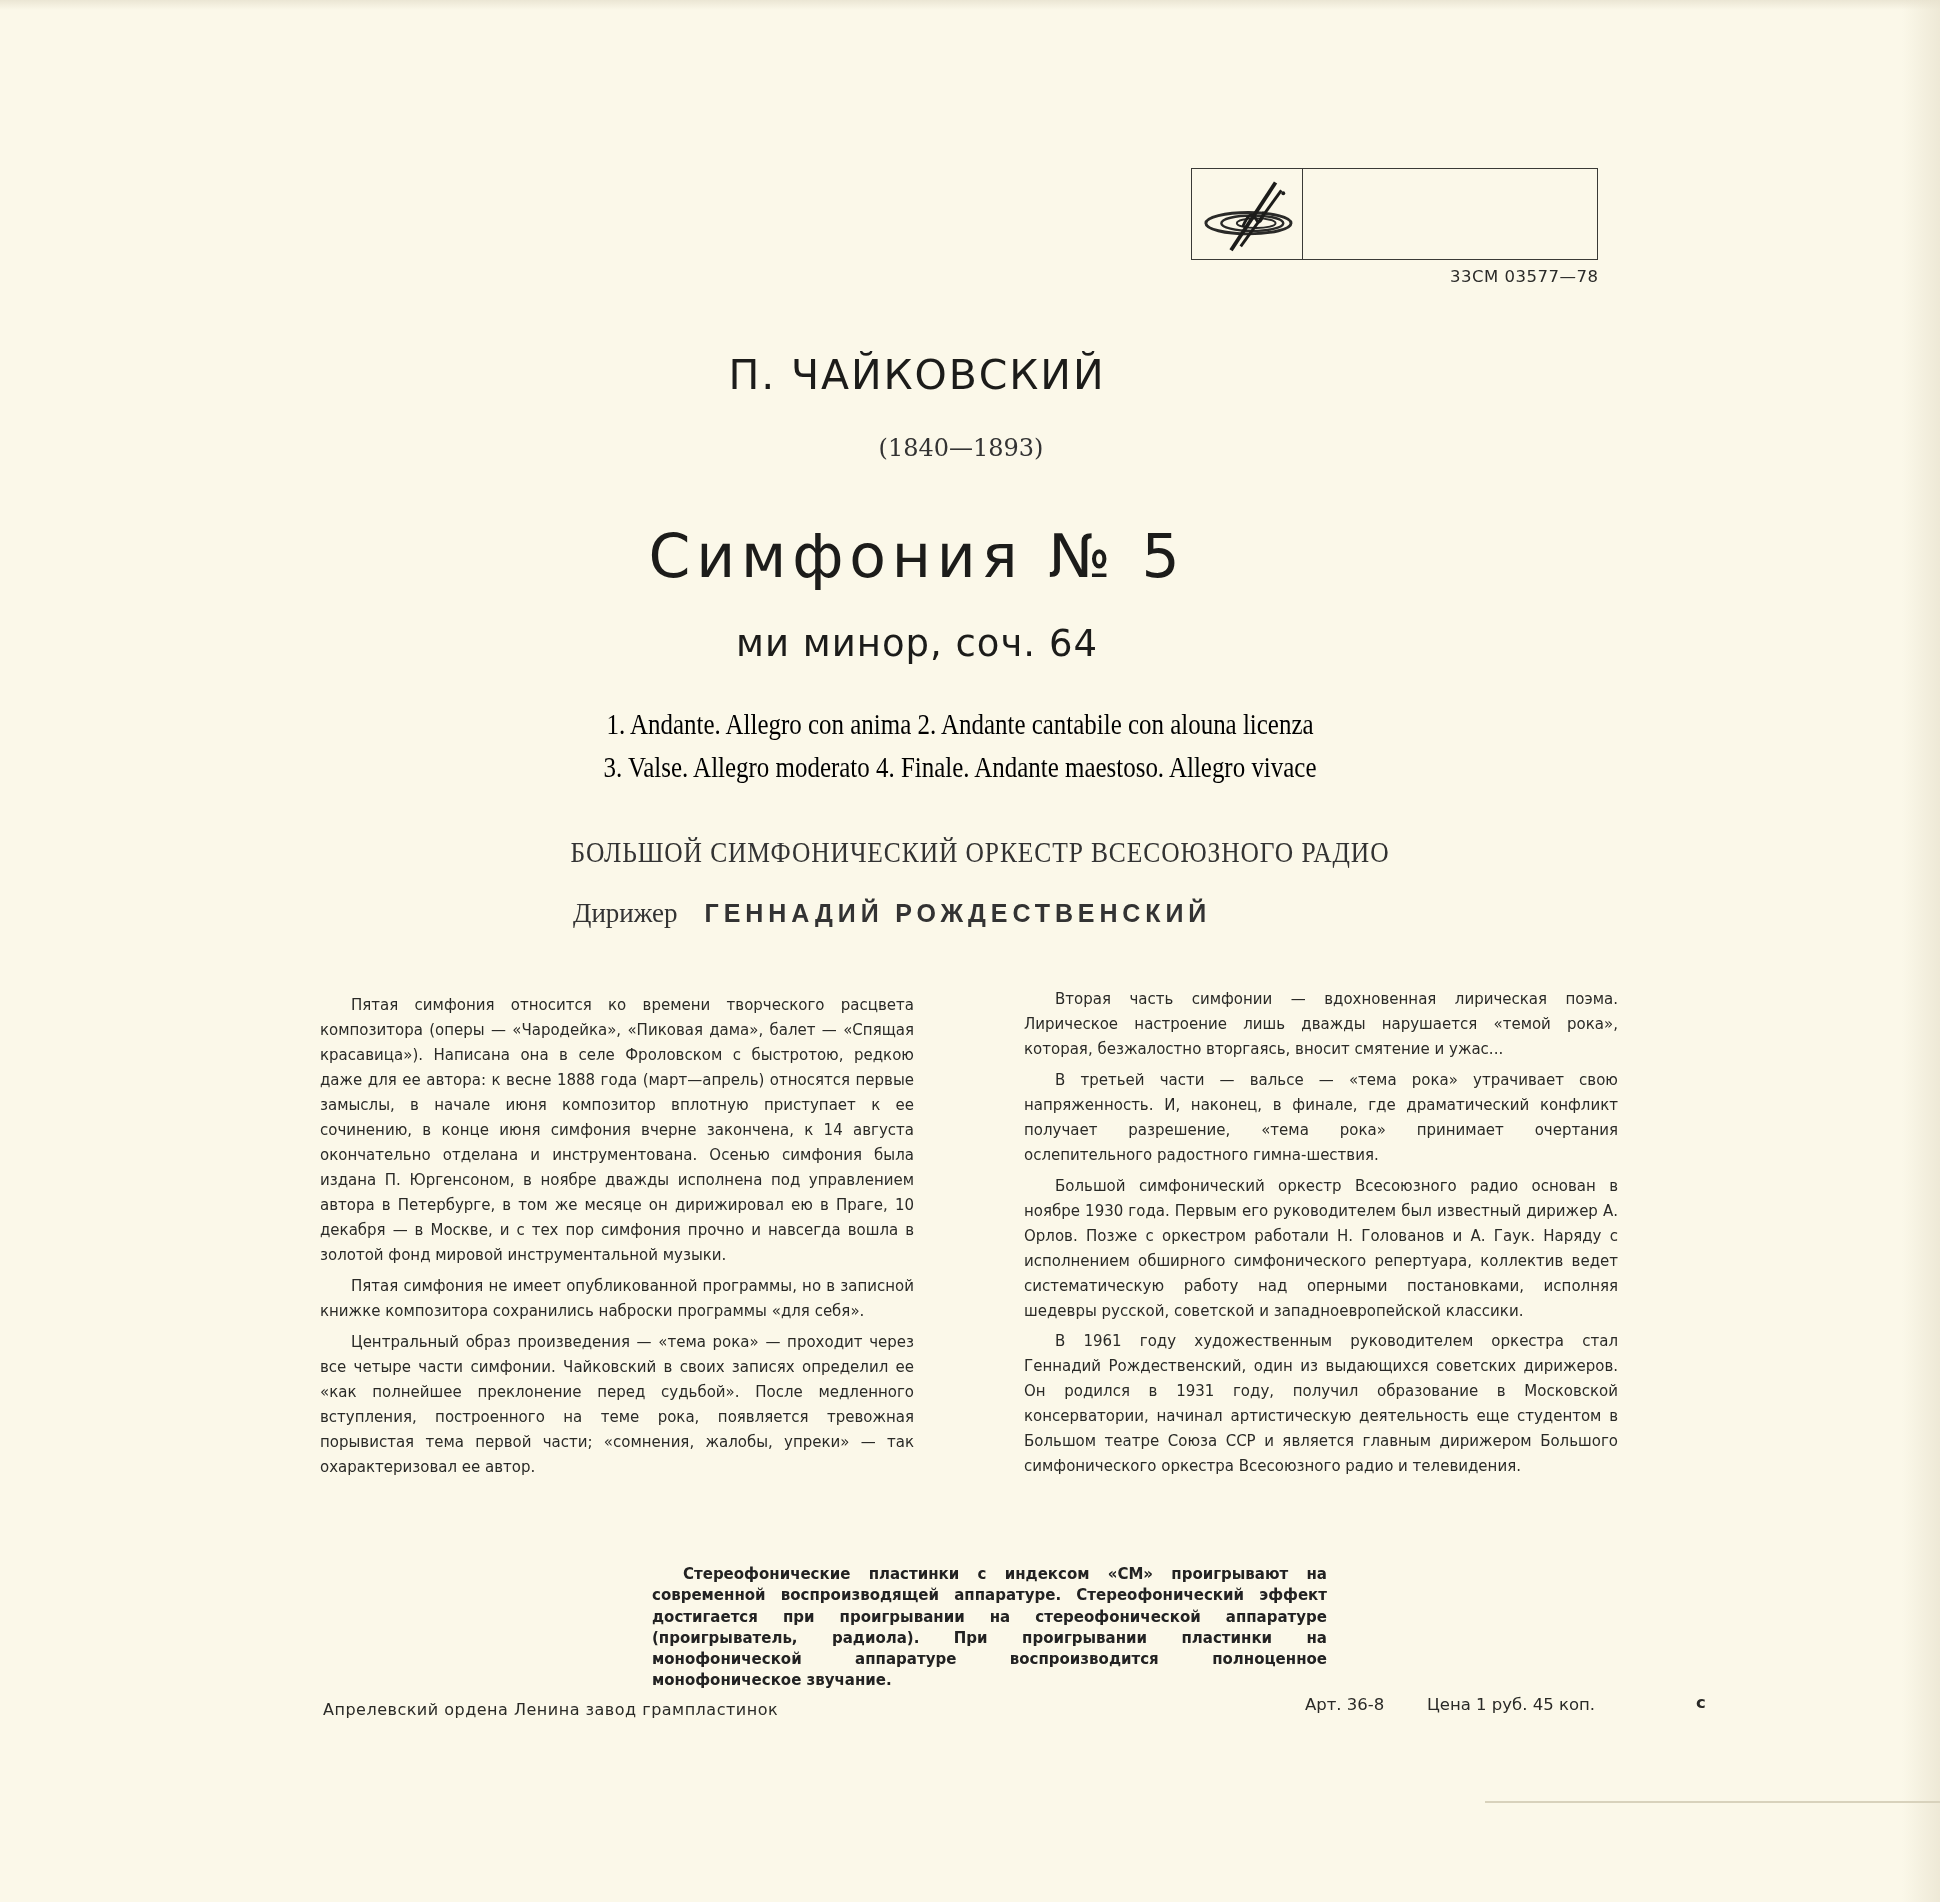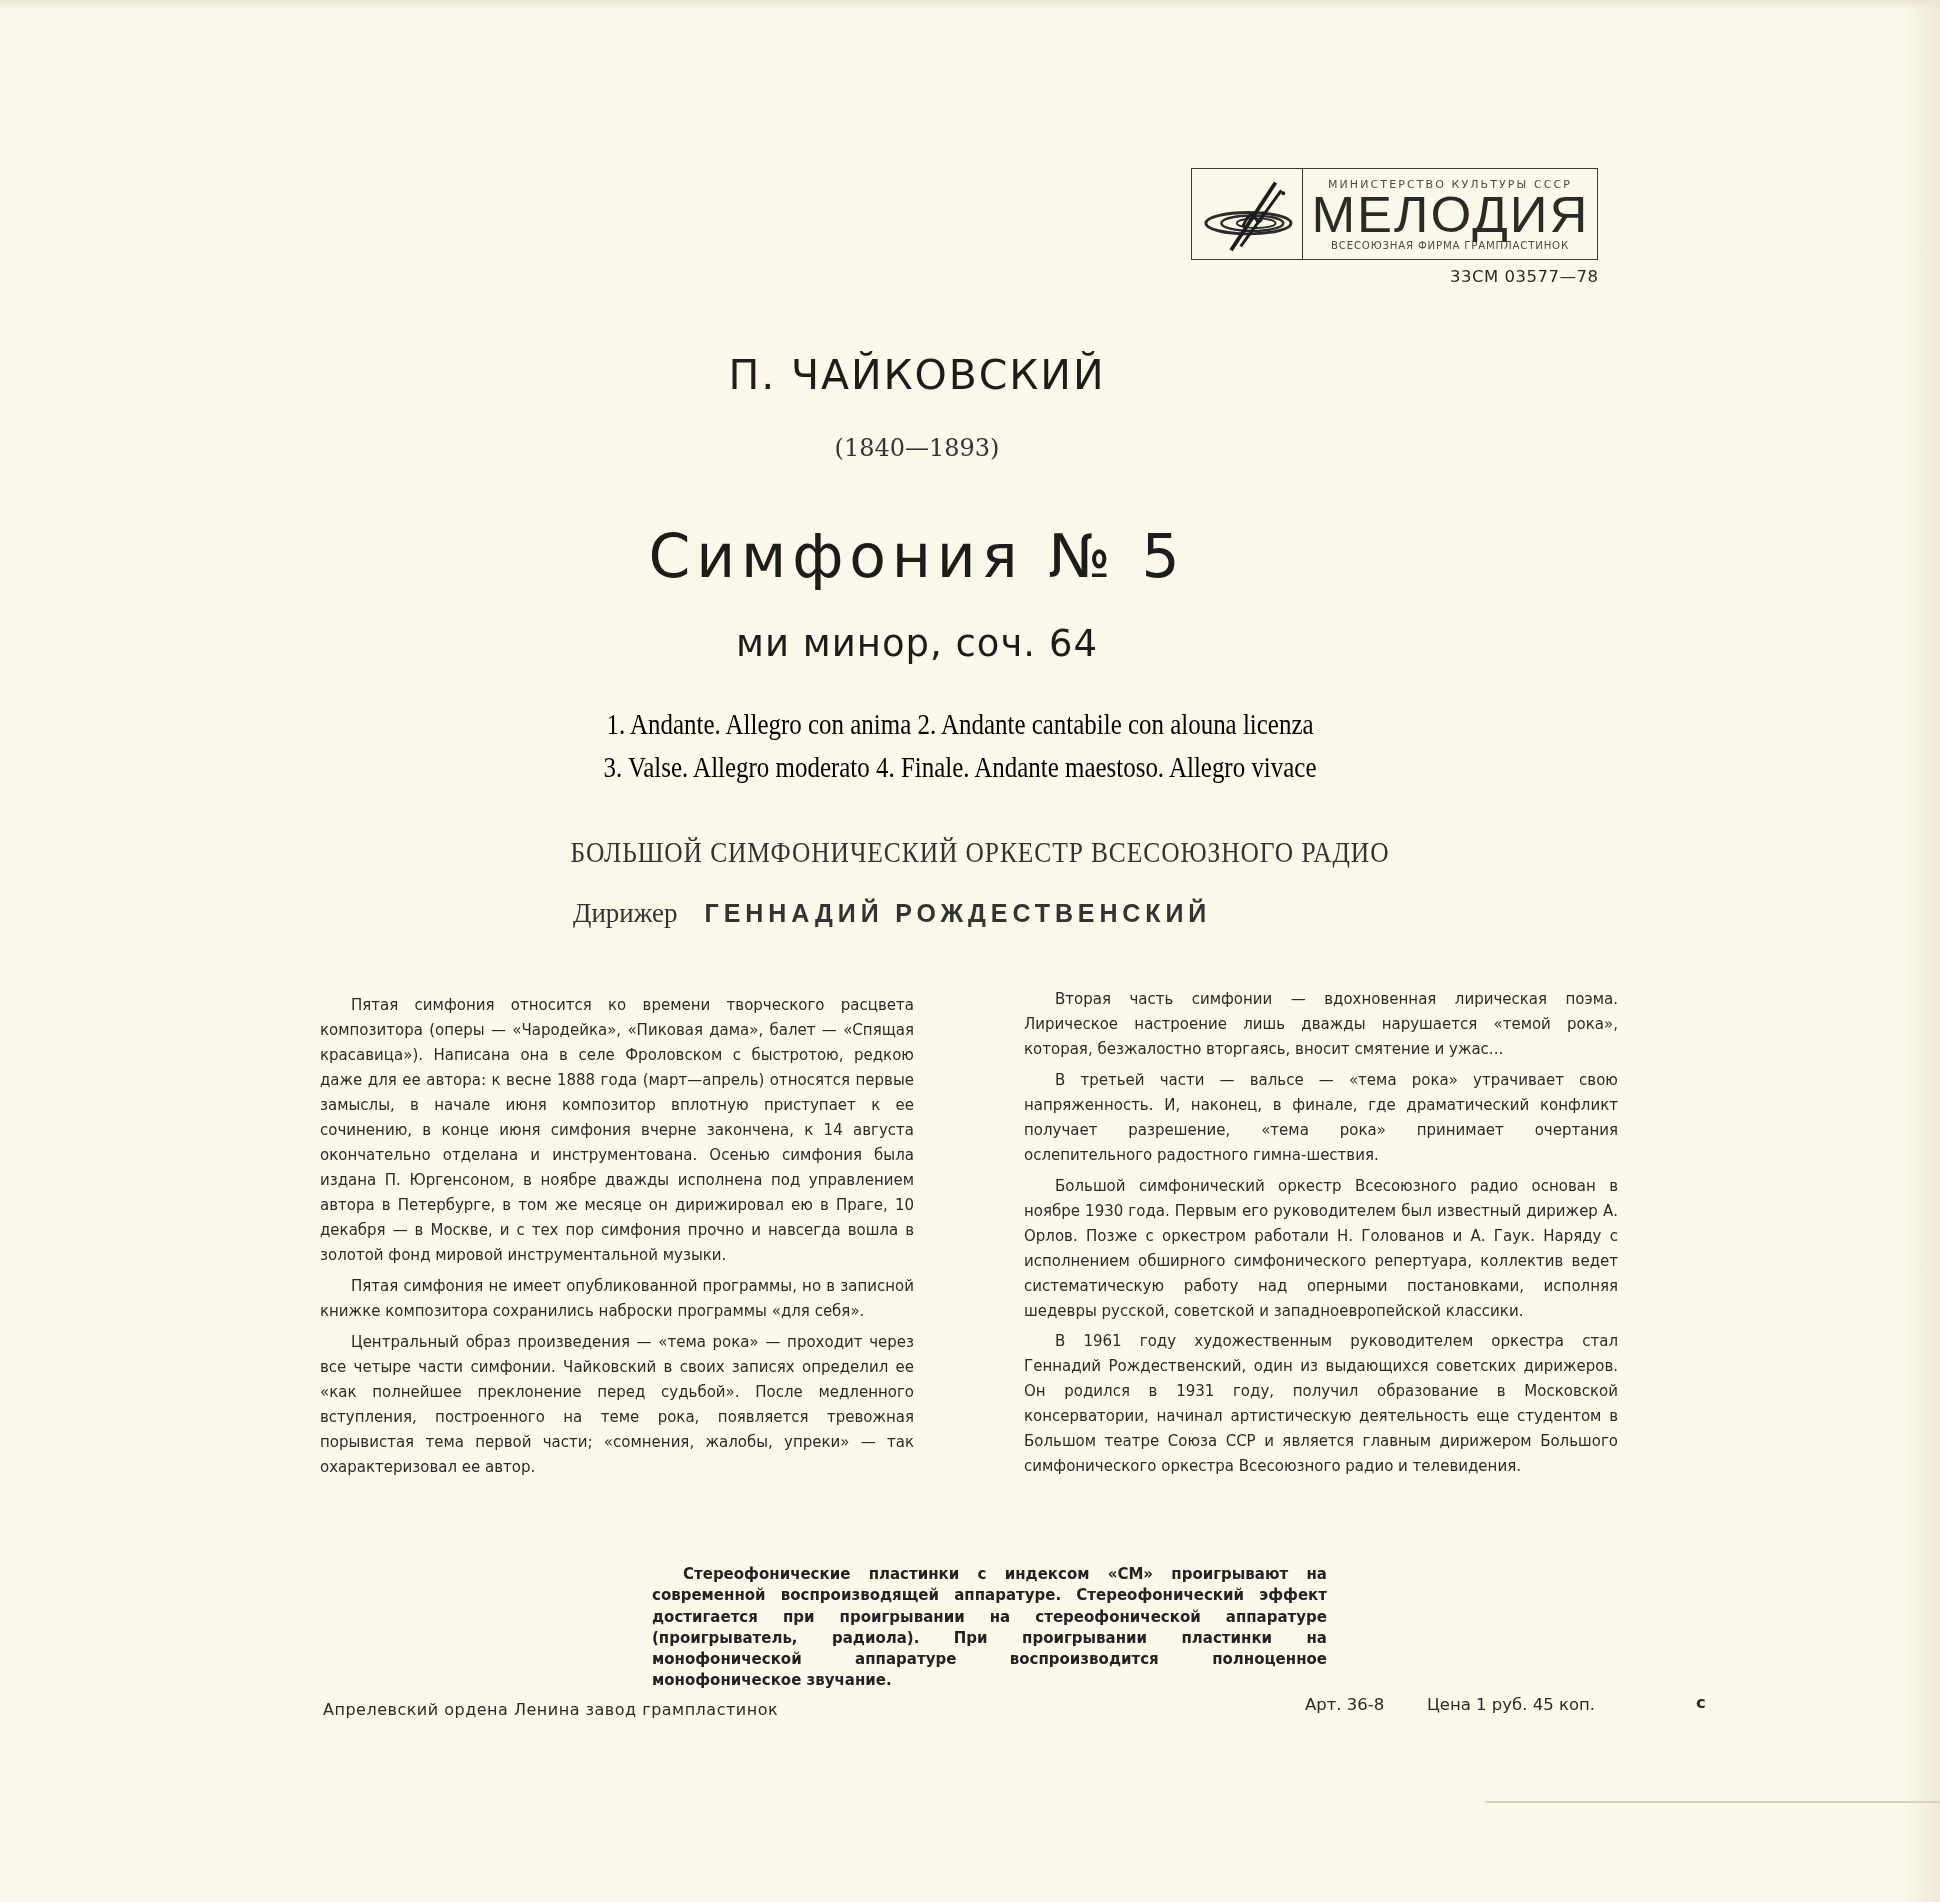--- a/index.html
+++ b/index.html
@@ -18,21 +18,21 @@
     .logo-emblem { width: 110px; height: 90px; border-right: 1.9px solid #3a3a36; position: relative; }
     .logo-text { flex: 1; display: flex; flex-direction: column; align-items: center; justify-content: center; padding: 0 5.8px; }
     .logo-ministry { font-size: 11px; letter-spacing: 2.1px; color: #4a4a46; font-family: "DejaVu Sans", sans-serif; }
     .logo-name { font-family: "Liberation Sans", sans-serif; font-size: 50px; line-height: 49px; letter-spacing: 1.9px; font-weight: 300; color: #2a2a28; transform: scaleX(1.05); }
     .logo-sub { font-size: 10.2px; letter-spacing: 0.8px; color: #4a4a46; }
     .catalog { position: absolute; left: 1450px; top: 267px; font-family: "DejaVu Sans", sans-serif; font-size: 16.5px; color: #2a2a28; letter-spacing: 0.5px; }
 
     
     .center { position: absolute; left: 0; width: 1834px; text-align: center; }
     .composer { top: 351px; font-family: "DejaVu Sans", sans-serif; font-size: 41px; letter-spacing: 1.9px; }
-    .years { top: 434px; font-family: "DejaVu Serif", serif; font-size: 24px; color: #333; }
+    .years { top: 434px; font-family: "DejaVu Serif", serif; font-size: 24px; color: #333; padding-left: 44px; }
     .title { top: 521px; font-family: "DejaVu Sans", sans-serif; font-size: 60px; letter-spacing: 5.8px; }
     .subtitle { top: 622px; font-family: "DejaVu Sans", sans-serif; font-size: 37px; letter-spacing: 1px; }
     .movements { position: absolute; left: 475px; width: 970px; font-family: "Liberation Serif", serif; font-size: 29px; color: #000000; }
     .mv1 { top: 708px; }
     .mv2 { top: 751px; }
     .mv1 span, .mv2 span { display: block; text-align: center; transform: scaleX(0.86); white-space: nowrap; }
     .orchestra { position: absolute; left: 485px; width: 990px; top: 836px; text-align: center; font-family: "Liberation Serif", serif; font-size: 29px; color: #333; letter-spacing: 1px; transform: scaleX(0.88); white-space: nowrap; }
     .conductor { position: absolute; left: 573px; top: 898px; font-family: "Liberation Serif", serif; font-size: 27px; color: #333; white-space: nowrap; }
     .conductor .cond-name { font-family: "Liberation Sans", sans-serif; font-weight: bold; letter-spacing: 4.9px; margin-left: 27px; font-size: 25px; }
 
@@ -59,25 +59,20 @@
   <div class="logo-emblem">
     <svg width="110" height="90" viewBox="0 0 113 93">
       <ellipse cx="58" cy="56" rx="44" ry="11" fill="none" stroke="#2a2a28" stroke-width="3"></ellipse>
       <ellipse cx="62" cy="56" rx="32" ry="8" fill="none" stroke="#2a2a28" stroke-width="2.5"></ellipse>
       <ellipse cx="66" cy="56" rx="20" ry="5" fill="none" stroke="#2a2a28" stroke-width="2"></ellipse>
       <line x1="40" y1="84" x2="86" y2="14" stroke="#1c1c1a" stroke-width="4"></line>
       <line x1="50" y1="80" x2="92" y2="22" stroke="#1c1c1a" stroke-width="3"></line>
       <path d="M52 60 Q60 40 66 52 Q70 60 74 44" fill="none" stroke="#1c1c1a" stroke-width="3"></path>
       <circle cx="94" cy="25" r="2" fill="#1c1c1a"></circle>
     </svg>
-  </div>
-  <div class="logo-text">
-    <div class="logo-ministry">МИНИСТЕРСТВО КУЛЬТУРЫ СССР</div>
-    <div class="logo-name">МЕЛОДИЯ</div>
-    <div class="logo-sub">ВСЕСОЮЗНАЯ ФИРМА ГРАМПЛАСТИНОК</div>
   </div>
 </div>
 <div class="catalog">33СМ 03577—78</div>
 
 <div class="center composer">П. ЧАЙКОВСКИЙ</div>
 <div class="center years">(1840—1893)</div>
 <div class="center title">Симфония № 5</div>
 <div class="center subtitle">ми минор, соч. 64</div>
 
 <div class="movements mv1">

